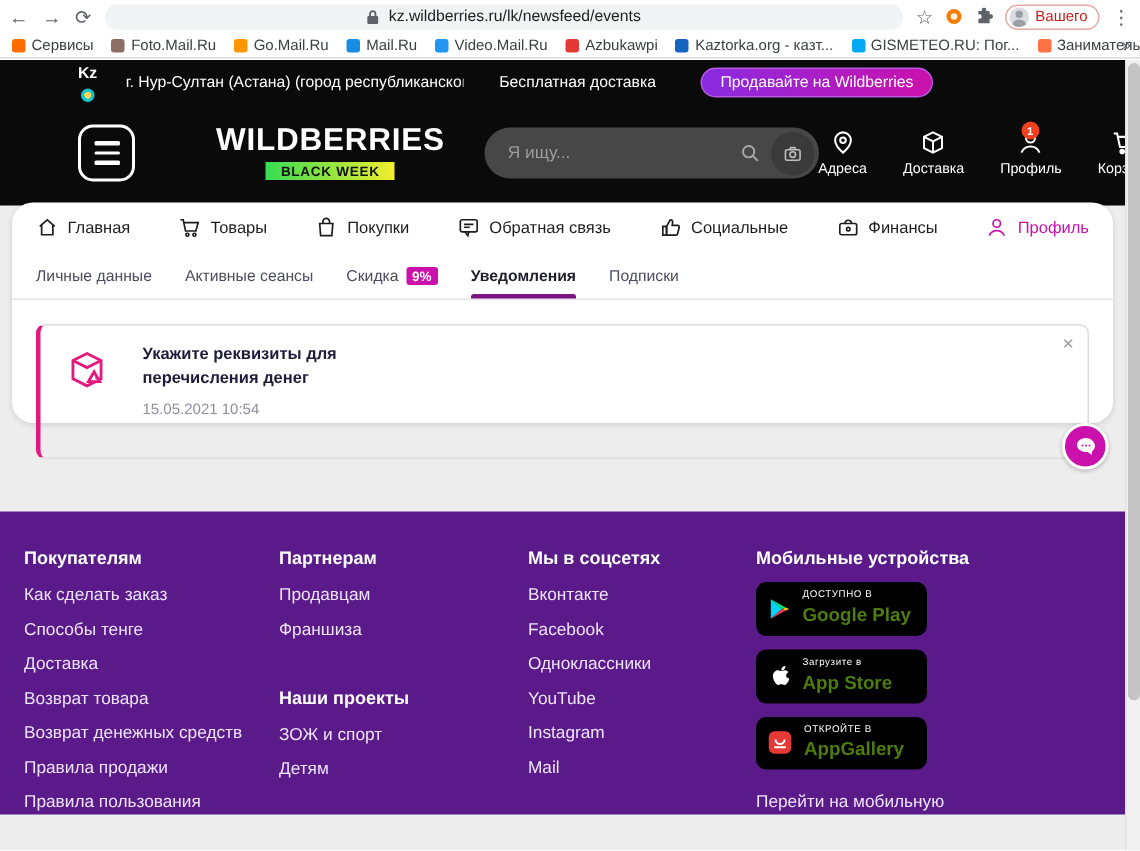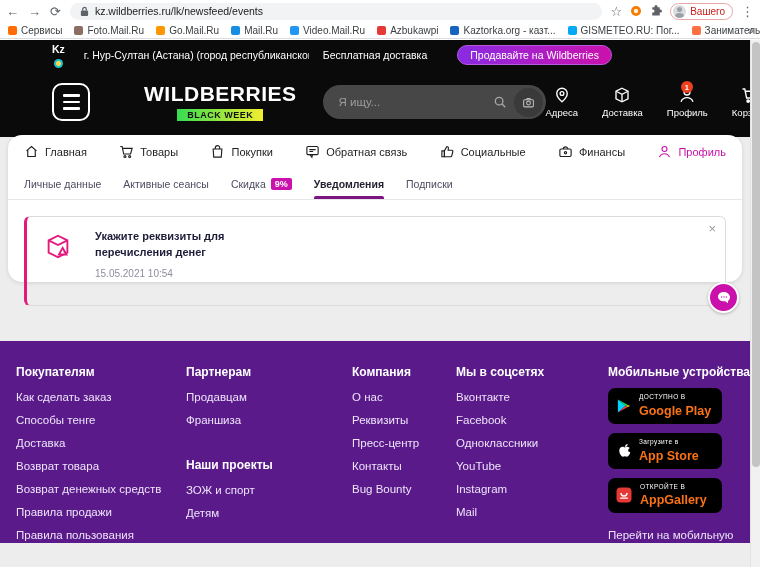--- a/index.html
+++ b/index.html
@@ -5,21 +5,21 @@
   * { margin:0; padding:0; box-sizing:border-box; }
   html,body { background:#fff; }
   .screen { position:relative; width:760px; height:567px; overflow:hidden;
             font-family:"Liberation Sans", sans-serif; background:#fff; }
 
   
   .chrome { position:absolute; top:0; left:0; width:760px; height:40px; background:#fff; z-index:5; }
   .toolbar { display:flex; align-items:center; height:22px; padding:0 6px; gap:9px; }
   .navbtn { color:#5f6368; font-size:13px; line-height:1; cursor:pointer; }
   .addr { flex:1; display:flex; align-items:center; gap:6px; height:17px; background:#f1f3f4;
-          border-radius:9px; padding:0 10px; font-size:10.5px; color:#202124; }
+          border-radius:9px; padding:0 10px; font-size:10.5px; color:#202124;justify-content:center; }
   .addr svg { flex:none; }
   .chromeright { display:flex; align-items:center; gap:8px; }
   .errpill { display:flex; align-items:center; gap:4px; border:1px solid #e8a7a4; border-radius:10px;
              padding:1px 7px 1px 2px; font-size:10px; color:#c5221f; }
   .avatarc { width:13px; height:13px; border-radius:50%; background:#dadce0; position:relative; overflow:hidden;}
   .avatarc:before{content:"";position:absolute;top:2px;left:4px;width:5px;height:5px;border-radius:50%;background:#9aa0a6;}
   .avatarc:after{content:"";position:absolute;top:8px;left:2px;width:9px;height:7px;border-radius:50%;background:#9aa0a6;}
   .bookmarks { display:flex; align-items:center; height:17px; padding:0 8px; gap:12px;
                font-size:10px; color:#3c4043; border-bottom:1px solid #dadce0; }
   .bm { display:flex; align-items:center; gap:4px; white-space:nowrap; cursor:pointer; }
@@ -28,21 +28,21 @@
 
   
   .page { position:absolute; top:40px; left:0; width:760px; height:527px; background:#ededed; overflow:hidden; }
 
   
   .wbhead { position:absolute; top:0; left:0; width:760px; height:97px; background:#0a0a0a; }
   .wbtop { display:flex; align-items:center; height:30px; padding:0 14px 0 52px; color:#fff; font-size:10.5px; gap:14px; }
   .kz { display:flex; align-items:center; gap:4px; font-weight:bold;flex-direction:column; }
   .kzflag { width:9px; height:9px; border-radius:50%; background:radial-gradient(circle at 50% 50%, #ffd54f 0 35%, #19c3cf 36%); }
   .loc { display:flex; align-items:center; gap:5px; max-width:230px; white-space:nowrap; overflow:hidden; text-overflow:ellipsis; }
-  .freedel { white-space:nowrap; }
+  .freedel { margin-left:10px; white-space:nowrap; }
   .pill { border-radius:11px; padding:3px 12px; font-size:10.5px; color:#fff; white-space:nowrap; cursor:pointer; border:none; display:flex; align-items:center; gap:5px;}
   .sellpill { margin-left:16px; background:linear-gradient(90deg,#8a2be2,#cb11ab); border:1px solid #b65ae0; }
   .reportpill { margin-left:auto; background:#cb11ab; }
   .reportpill .bub { width:13px;height:13px;border-radius:50%;background:#fff;position:relative;}
   .reportpill .bub:before{content:"";position:absolute;top:4px;left:3px;width:7px;height:2px;background:#cb11ab;border-radius:1px;}
 
   .wbmain { display:flex; align-items:center; height:64px; padding:0 20px 0 52px; }
   .burger { width:38px; height:38px; border:2.5px solid #fff; border-radius:10px; display:flex; flex-direction:column;
             justify-content:center; align-items:center; gap:4px; cursor:pointer; flex:none;}
   .burger i { width:17px; height:2.5px; background:#fff; border-radius:1px; }
@@ -90,21 +90,21 @@
   .footer { position:absolute; left:0; top:301px; width:750px; height:202px; background:#5a1a8a;
             padding:20px 0 0 16px; display:flex; color:#fff; overflow:hidden; }
   .fcol { flex:none; }
   .fcol1{width:170px;} .fcol2{width:166px;} .fcol3{width:104px;} .fcol4{width:152px;} .fcol5{width:150px;}
   .fhead { font-size:12px; font-weight:bold; color:#fff; line-height:23px; margin-bottom:2px; display:block;}
   .flink { display:block; font-size:11.5px; color:#eee4fa; line-height:23px; text-decoration:none; cursor:pointer; max-width:160px;}
   .fgap { height:22px; }
   .storebadge { display:flex; align-items:center; gap:8px; width:114px; background:#000; border-radius:7px;
                 padding:5px 8px; margin-bottom:9px; cursor:pointer; }
   .sb-top { font-size:6.5px; letter-spacing:.4px; color:#fff; line-height:1.2; }
-  .sb-name { font-size:12.5px; font-weight:bold; color:#f97316; line-height:1.15; white-space:nowrap;}
+  .sb-name { font-size:12.5px; font-weight:bold; color:#4d7c0f; line-height:1.15; white-space:nowrap;}
   .moblink { display:block; margin-top:14px; font-size:11.5px; color:#eee4fa; line-height:1.55; width:130px; cursor:pointer;}
 
   
   .sbar { position:absolute; right:0; top:40px; width:10px; height:527px; background:#f1f1f1; border-left:1px solid #e2e2e2; z-index:6;}
   .sthumb { position:absolute; top:2px; left:1px; width:8px; height:425px; background:#c4c4c4; border-radius:4px; cursor:pointer;}
 </style>
 </head>
 <body>
 
 <div class="screen">
@@ -387,31 +387,20 @@
             <a class="flink">Франшиза</a>
           </div>
         <div class="fgap"></div>
         <span class="fhead">Наши проекты</span>
         <div>
 
         <a class="flink">ЗОЖ и спорт</a>
             <a class="flink">Детям</a>
           </div>
       </div>
-      <div class="fcol fcol3">
-        <span class="fhead">Компания</span>
-        <div>
-
-        <a class="flink">О нас</a>
-            <a class="flink">Реквизиты</a>
-            <a class="flink">Пресс-центр</a>
-            <a class="flink">Контакты</a>
-            <a class="flink">Bug Bounty</a>
-          </div>
-      </div>
       <div class="fcol fcol4">
         <span class="fhead">Мы в соцсетях</span>
         <div>
 
         <a class="flink">Вконтакте</a>
             <a class="flink">Facebook</a>
             <a class="flink">Одноклассники</a>
             <a class="flink">YouTube</a>
             <a class="flink">Instagram</a>
             <a class="flink">Mail</a>

